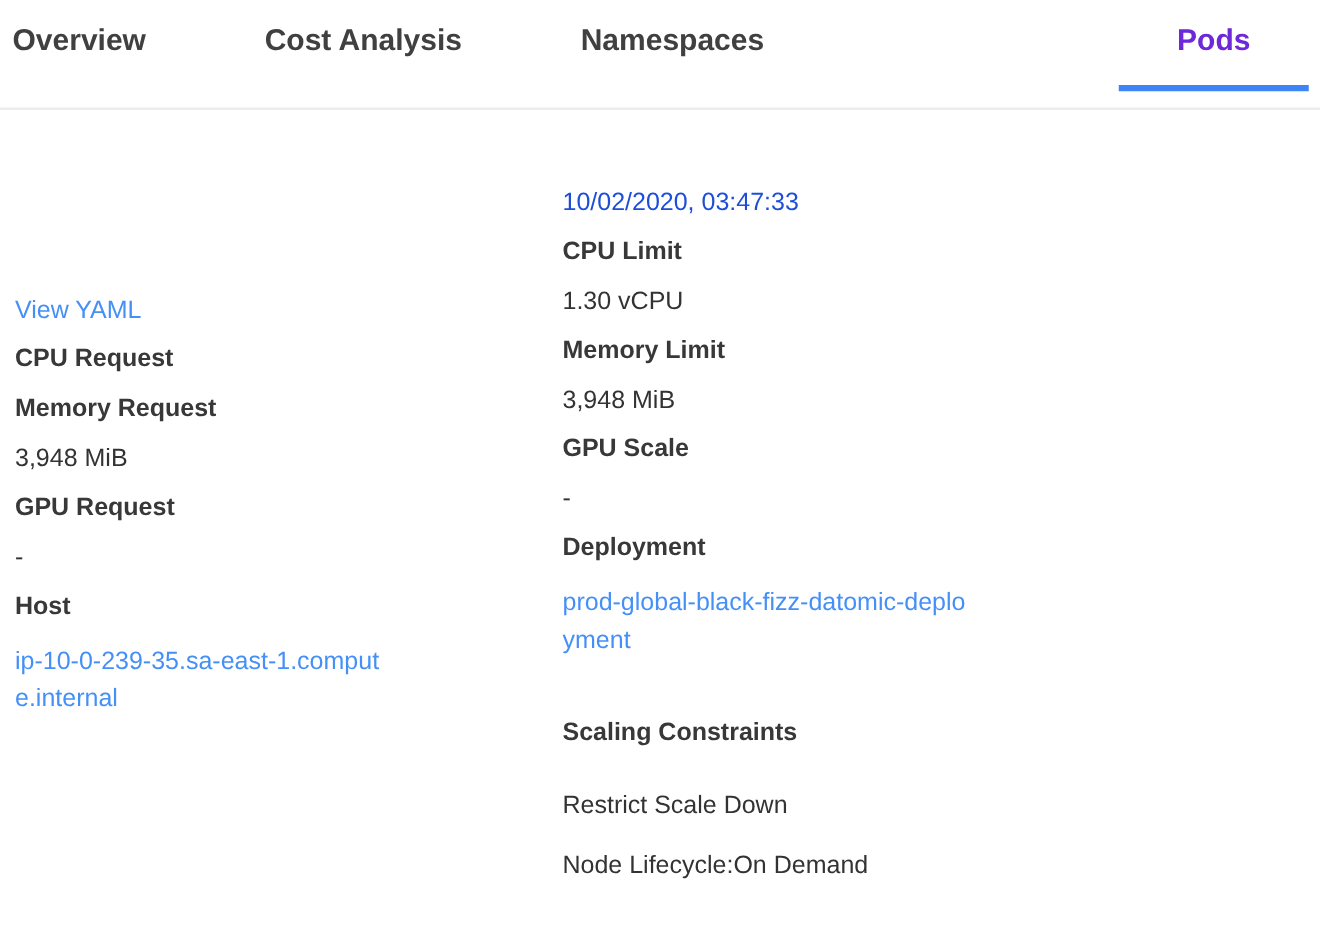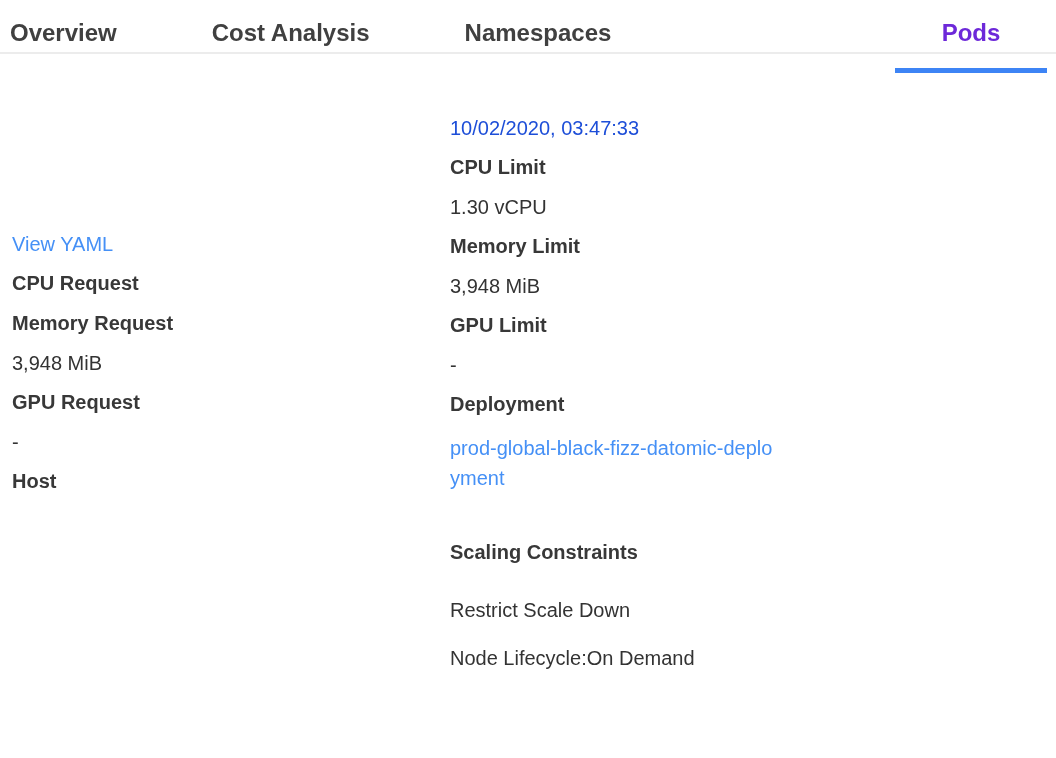--- a/index.html
+++ b/index.html
@@ -9,21 +9,21 @@
     background: #ffffff;
     font-family: "Liberation Sans", sans-serif;
     overflow: hidden;
   }
 
   
   .tabbar {
     display: flex;
     align-items: flex-start;
     gap: 95px;
-    height: 54px;
+    height: 88px;
     padding: 19px 0 0 10px;
     border-bottom: 2px solid #ececec;
     position: relative;
   }
   .tab {
     font-size: 24px;
     font-weight: 600;
     color: #404040;
     white-space: nowrap;
     cursor: pointer;
@@ -115,40 +115,41 @@
       <div class="value">3,948 MiB</div>
     </div>
 
     <div class="field">
       <div class="label">GPU Request</div>
       <div class="value">-</div>
     </div>
 
     <div class="field">
       <div class="label">Host</div>
+      <a class="link wrap host-link">ip-10-0-239-35.sa-east-1.compute.internal</a>
     </div>
   </div>
 
   <div class="col-right">
     <div class="toprow">
       <div class="timestamp">10/02/2020, 03:47:33</div>
     </div>
 
     <div class="field">
       <div class="label">CPU Limit</div>
       <div class="value">1.30 vCPU</div>
     </div>
 
     <div class="field">
       <div class="label">Memory Limit</div>
       <div class="value">3,948 MiB</div>
     </div>
 
     <div class="field">
-      <div class="label">GPU Limit</div>
+      <div class="label">GPU Scale</div>
       <div class="value">-</div>
     </div>
 
     <div class="field">
       <div class="label">Deployment</div>
       <a class="link wrap deploy-link">prod-global-black-fizz-datomic-deployment</a>
     </div>
 
     <div class="field scaling">
       <div class="label">Scaling Constraints</div>

